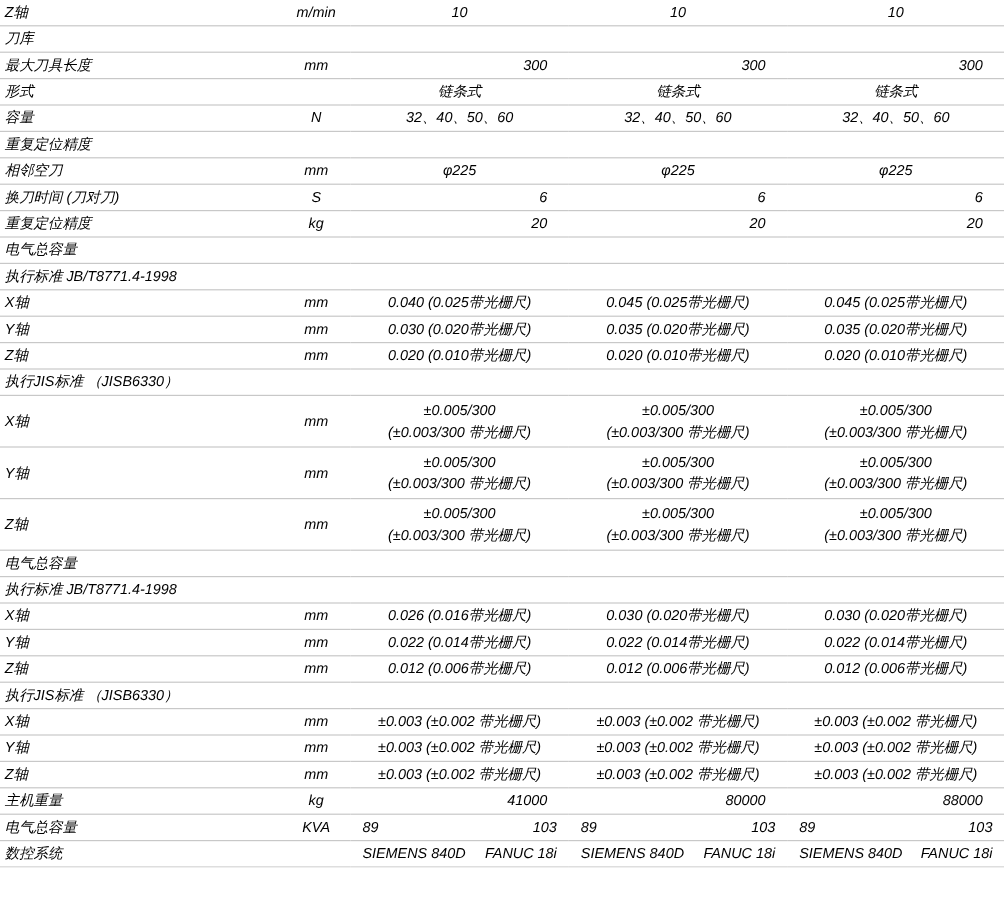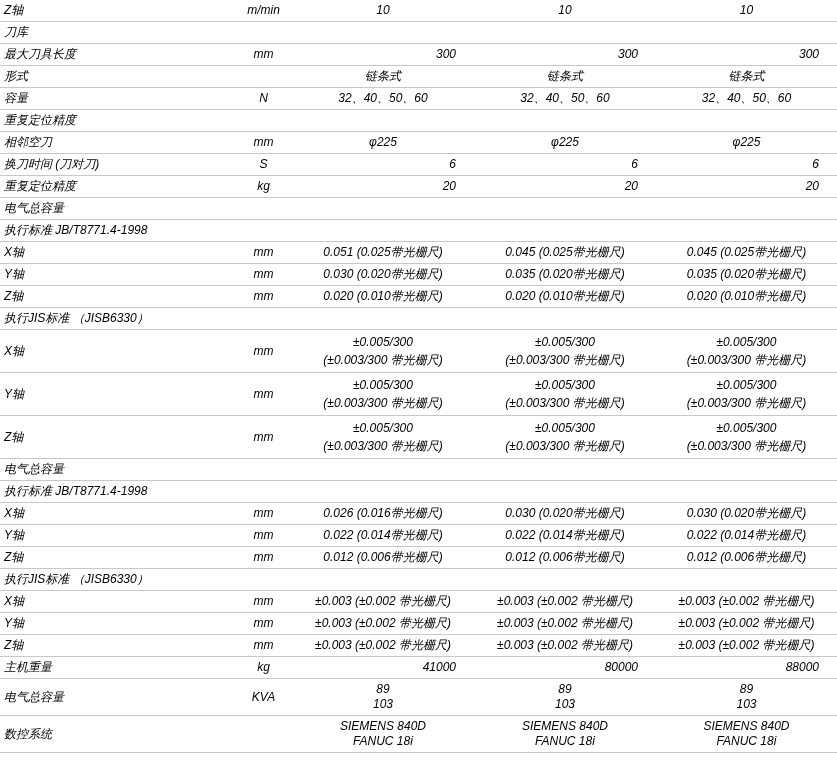--- a/index.html
+++ b/index.html
@@ -59,21 +59,20 @@
   .two-line > div {
     line-height: 1.5;
   }
   td.std {
     font-size: 11px;
   }
   .split-cell {
     display: flex;
     justify-content: space-between;
     padding: 0 6px;
-    flex-direction: column;
   }
   .split-cell > span { display: inline-block; }
 </style>
 </head>
 <body>
 
 <table class="spec">
   <colgroup>
     <col class="c-label">
     <col class="c-unit">
@@ -139,21 +138,21 @@
       </tr>
       <tr class="section">
         <td class="label span-all" colspan="5">电气总容量</td>
       </tr>
       <tr class="section">
         <td class="label span-all std" colspan="5">执行标准 JB/T8771.4-1998</td>
       </tr>
       <tr>
         <td class="label">X轴</td>
         <td class="unit">mm</td>
-        <td class="val">0.051 (0.025带光栅尺)</td>
+        <td class="val">0.040 (0.025带光栅尺)</td>
         <td class="val">0.045 (0.025带光栅尺)</td>
         <td class="val">0.045 (0.025带光栅尺)</td>
       </tr>
       <tr>
         <td class="label">Y轴</td>
         <td class="unit">mm</td>
         <td class="val">0.030 (0.020带光栅尺)</td>
         <td class="val">0.035 (0.020带光栅尺)</td>
         <td class="val">0.035 (0.020带光栅尺)</td>
       </tr>

